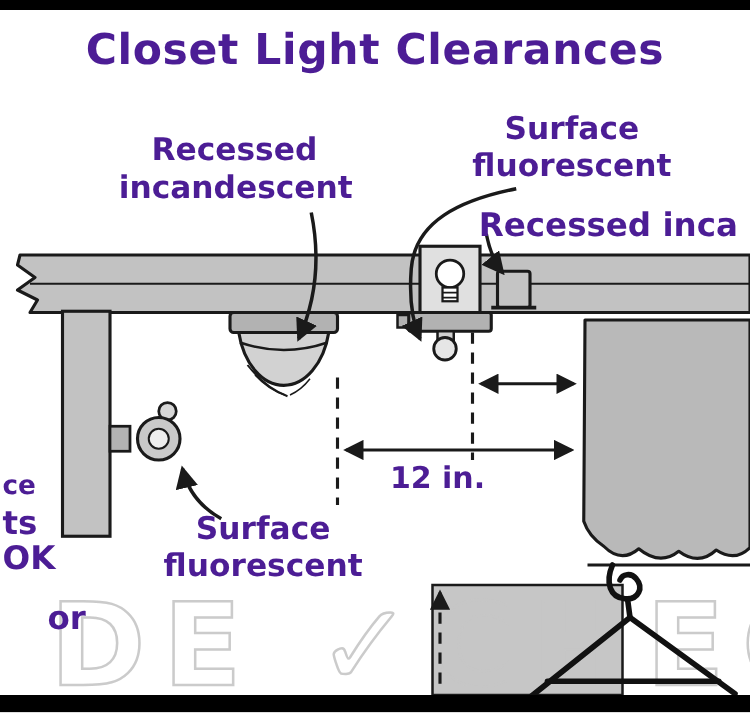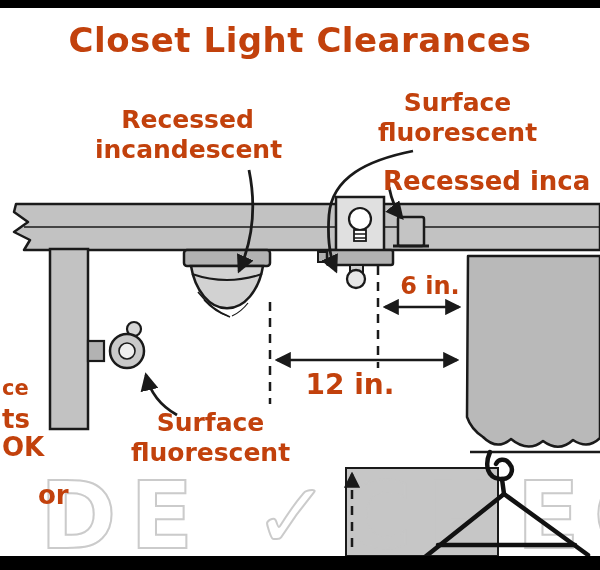--- a/index.html
+++ b/index.html
@@ -3,21 +3,21 @@
 <meta charset="utf-8">
 <style>
   html,body { margin:0; padding:0; background:#fff; }
   body { font-family:"DejaVu Sans", sans-serif; }
   .stage {
     position:relative; width:600px; height:570px;
     background:#ffffff; overflow:hidden;
   }
   .stage svg { position:absolute; left:0; top:0; }
   .label {
-    position:absolute; color:#c2410c;
+    position:absolute; color:#4c1d95;
     font-family:"DejaVu Sans", sans-serif;
     font-weight:700; white-space:pre-line;
     text-align:center; line-height:1.18; z-index:2;
   }
   .title { letter-spacing:.5px; }
   .frag { text-align:right; white-space:nowrap; }
   .bar { position:absolute; left:0; width:600px; background:#000; z-index:3; }
   .bar.top { top:0; height:8px; }
   .bar.bottom { top:556px; height:14px; }
 </style>
@@ -119,23 +119,22 @@
 incandescent</div>
 
   <div class="label" style="left:375px; top:88px; width:165px; font-size:25px;">Surface
 fluorescent</div>
 
   <div class="label frag" style="left:383px; top:166px; font-size:26px;">Recessed inca</div>
 
   <div class="label" style="left:118px; top:408px; width:185px; font-size:25px;">Surface
 fluorescent</div>
 
-  <div class="label" style="left:390px; top:272px; width:80px; font-size:24px;">6 in.</div>
 
-  <div class="label" style="left:295px; top:368px; width:110px; font-size:28px;">12 in.</div>
+  <div class="label" style="left:295px; top:368px; width:110px; font-size:24px;">12 in.</div>
 
   <div class="label frag" style="left:2px; top:376px; font-size:21px;">ce</div>
   <div class="label frag" style="left:2px; top:404px; font-size:26px;">ts</div>
   <div class="label frag" style="left:2px; top:432px; font-size:26px;">OK</div>
   <div class="label frag" style="left:2px; top:480px; font-size:26px;margin-left:36px;">or</div>
 
   <div class="bar top"></div>
   <div class="bar bottom"></div>
 </div>
 

